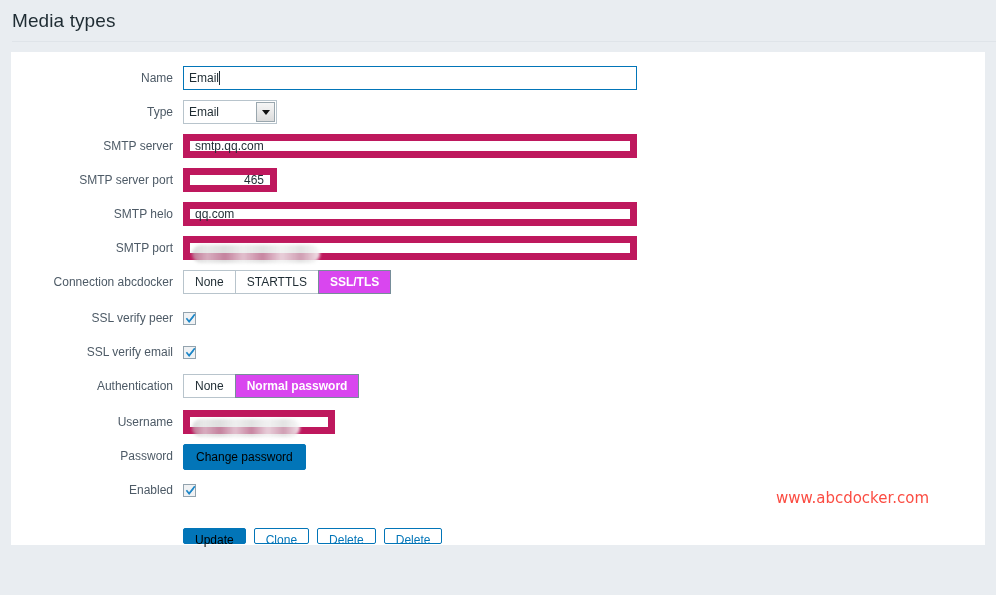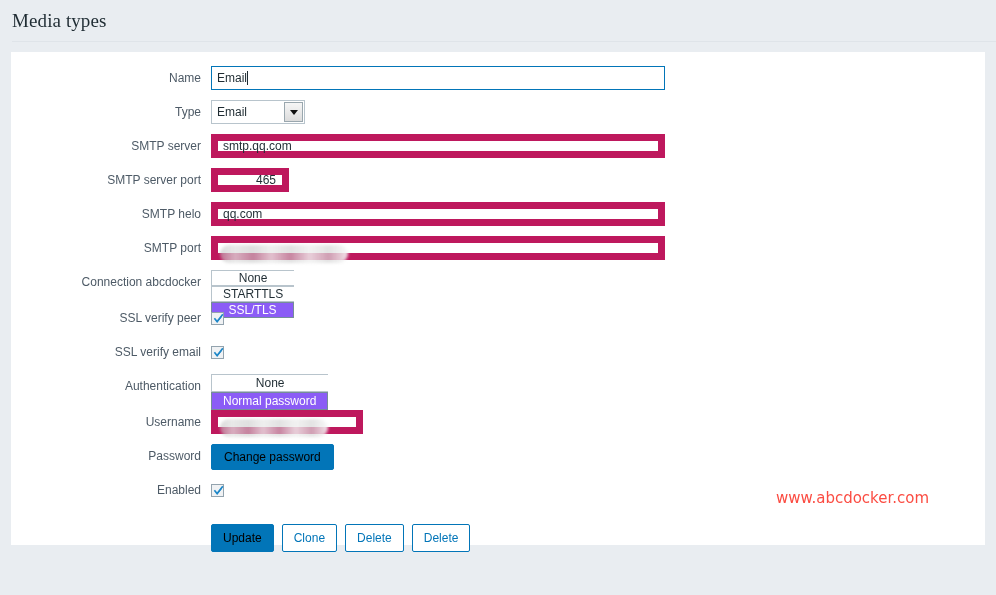--- a/index.html
+++ b/index.html
@@ -16,21 +16,20 @@
     overflow: hidden;
   }
 
   
   .page-header {
     height: 41px;
     padding: 0 0 0 12px;
     display: flex;
     align-items: center;
     box-sizing: border-box;
-    font-family: Liberation Serif, serif;
   }
   .page-title {
     font-size: 19px;
     font-weight: normal;
     color: #1f2c33;
     letter-spacing: .1px;
   }
   .header-rule {
     height: 1px;
     background: #dfe4e9;
@@ -49,21 +48,20 @@
   }
 
   .form {
     padding-top: 14px;
   }
   .row {
     display: flex;
     align-items: flex-start;
     min-height: 34px;
     margin-bottom: 0;
-    margin-left: 28px;
   }
   .row-label {
     width: 172px;
     min-width: 172px;
     text-align: right;
     padding-right: 10px;
     box-sizing: border-box;
     font-size: 12px;
     color: #4d5a66;
     line-height: 24px;
@@ -81,21 +79,21 @@
     box-sizing: border-box;
     border: 7px solid #be185d;
     background: #fff;
     color: #1f2c33;
     font-family: "Liberation Sans", sans-serif;
     font-size: 12px;
     padding: 0 5px;
     outline: none;
   }
   .txt.wide { width: 454px; }
-  .txt.narrow { width: 78px; text-align: right; padding-right: 6px; }
+  .txt.narrow { width: 94px; text-align: right; padding-right: 6px; }
   .txt.medium { width: 152px; }
   .txt.focused {
     border: 1px solid #0275b8;
   }
   .caret {
     display: inline-block;
     width: 1px;
     height: 14px;
     background: #1f2c33;
     margin-left: 0px;
@@ -164,58 +162,58 @@
         rgba(248,248,248,.9) 100%);
     filter: blur(1.4px);
   }
   .blur.email { width: 128px; }
   .blur.user { width: 108px; }
 
   
   .seg {
     display: inline-flex;
     height: 36px;
-    flex-direction: column;
   }
   .seg span {
     display: inline-flex;
     align-items: center;
     justify-content: center;
     height: 24px;
     padding: 0 11px;
     box-sizing: border-box;
     border: 1px solid #b8c4cc;
     border-right-width: 0;
     background: #fff;
     color: #1f2c33;
     font-size: 12px;
     white-space: nowrap;
   }
   .seg span:last-child { border-right-width: 1px; }
   .seg span.on {
-    background: #8b5cf6;
+    background: #d946ef;
     border-color: #768d99;
     color: #ffffff;
+    font-weight: bold;
   }
 
   
   .cb {
     position: relative;
     width: 13px;
     height: 13px;
     box-sizing: border-box;
     border: 1px solid #93a3ae;
     background: #f0f2f4;
     display: inline-block;
   }
   .cb svg { position: absolute; left: 1px; top: 0px; }
 
   
   .btn {
-    height: 28px;
+    height: 16px;
     box-sizing: border-box;
     padding: 0 11px;
     font-family: "Liberation Sans", sans-serif;
     font-size: 12px;
     line-height: 22px;
     border: 1px solid #0275b8;
     border-radius: 2px;
     background: #fff;
     color: #0275b8;
     cursor: pointer;

